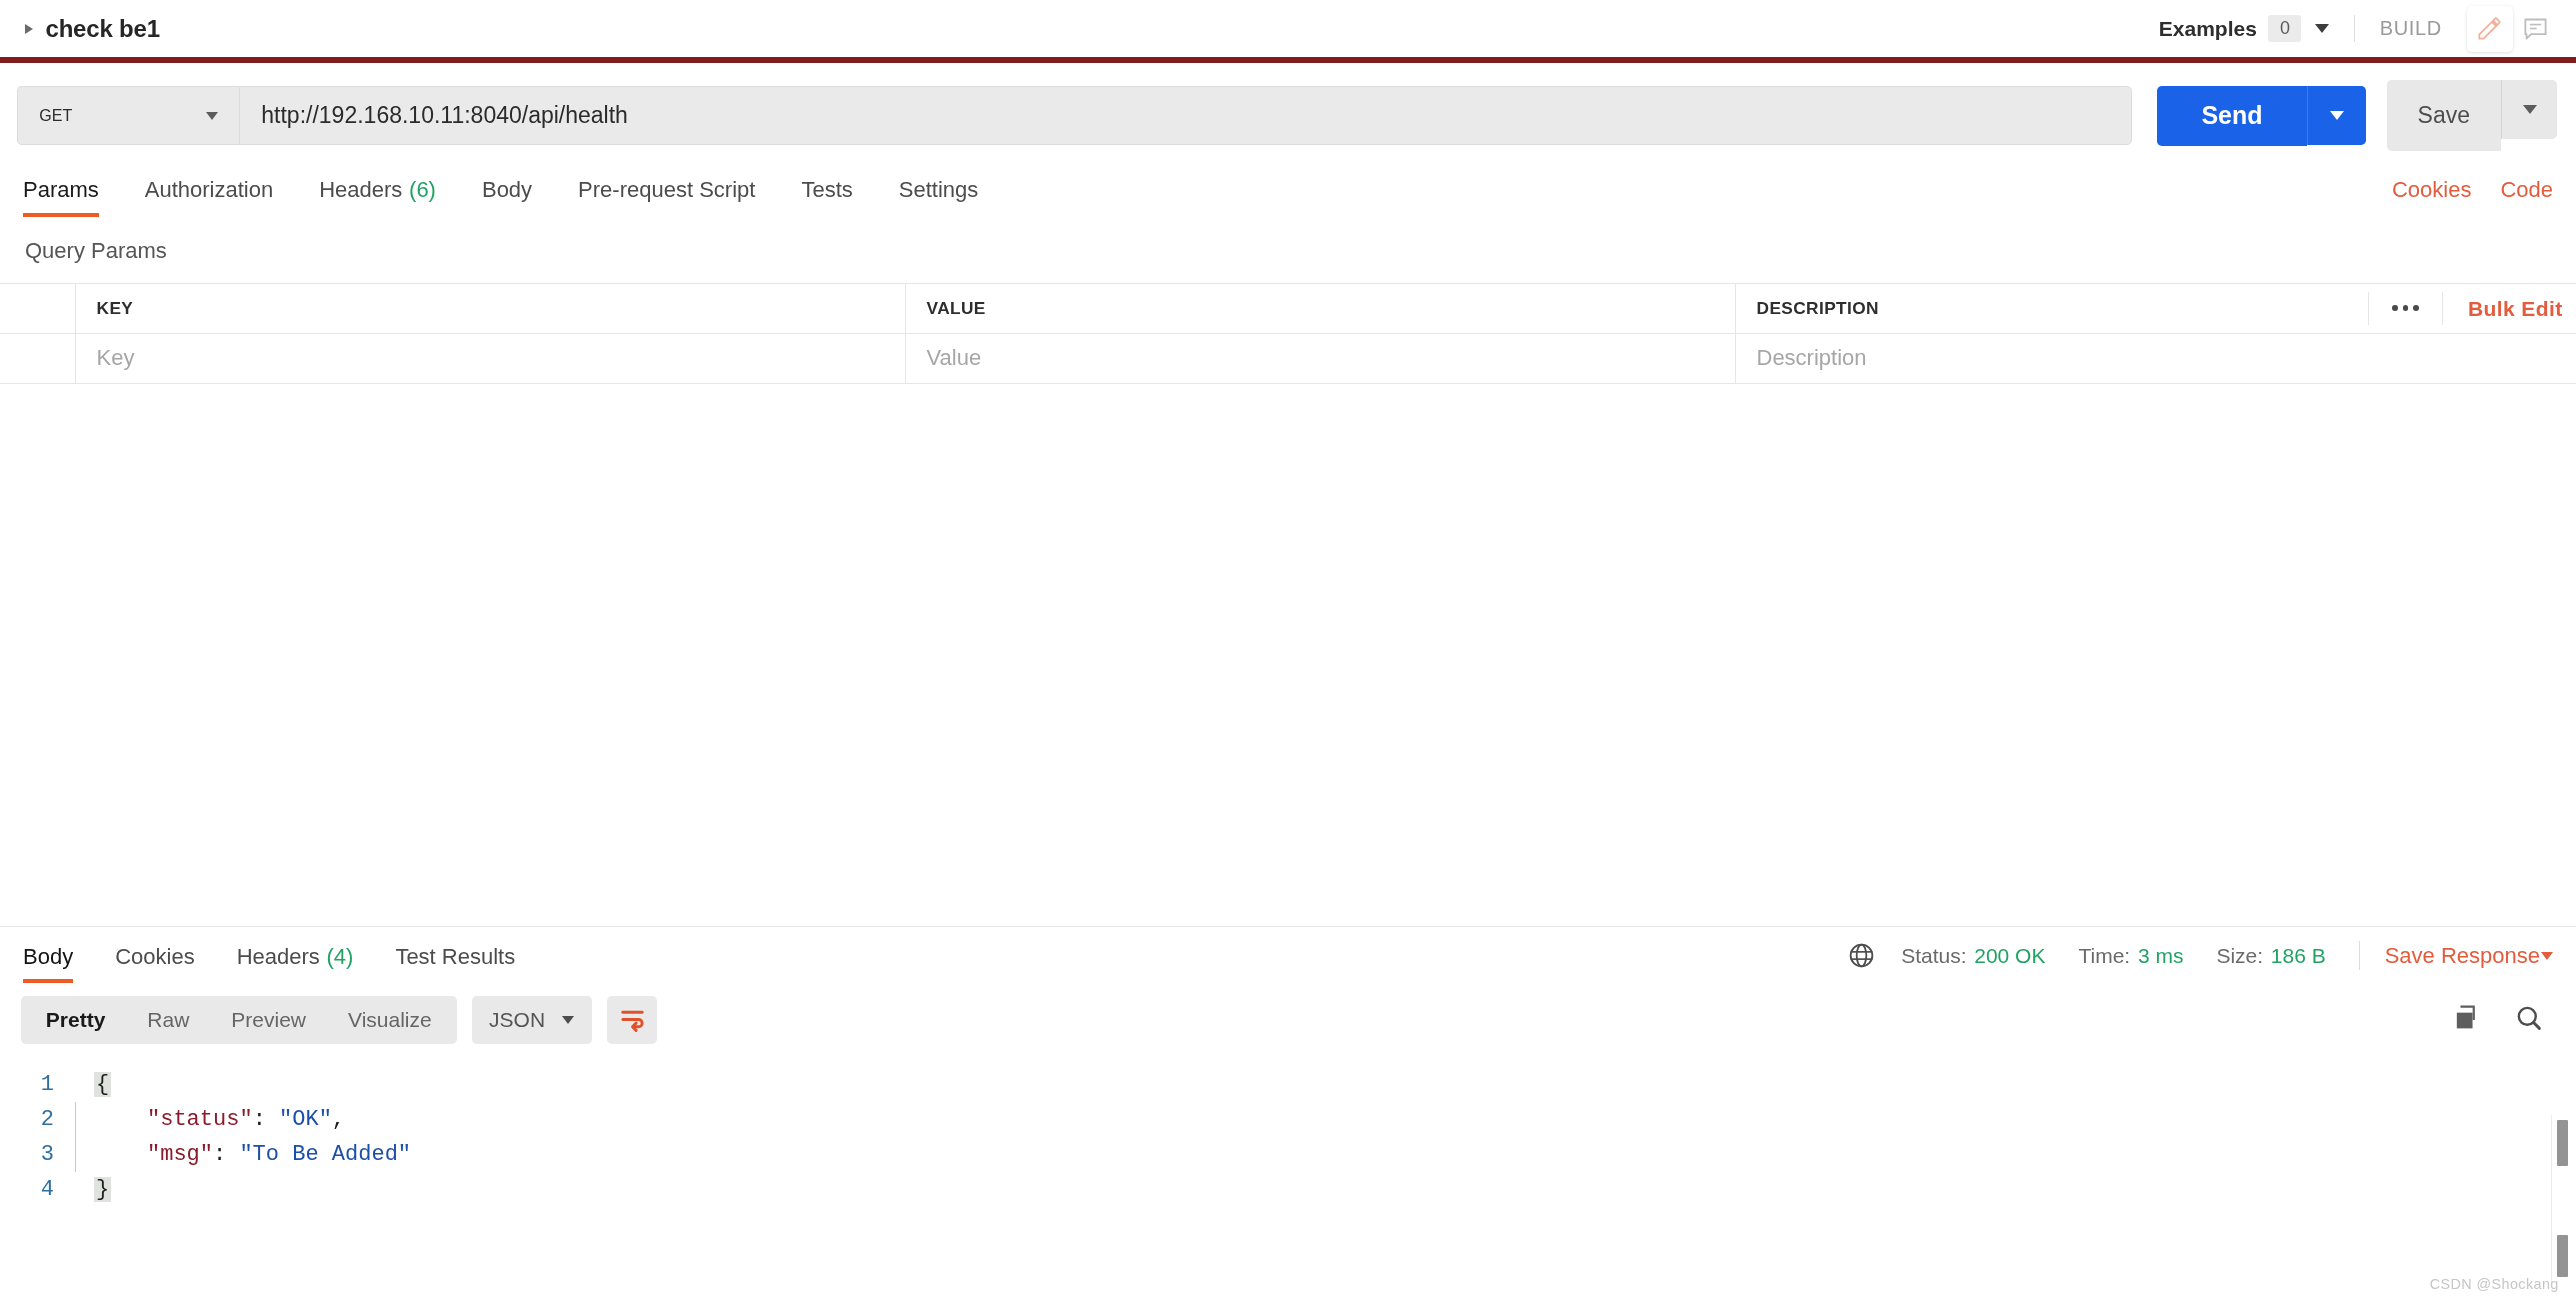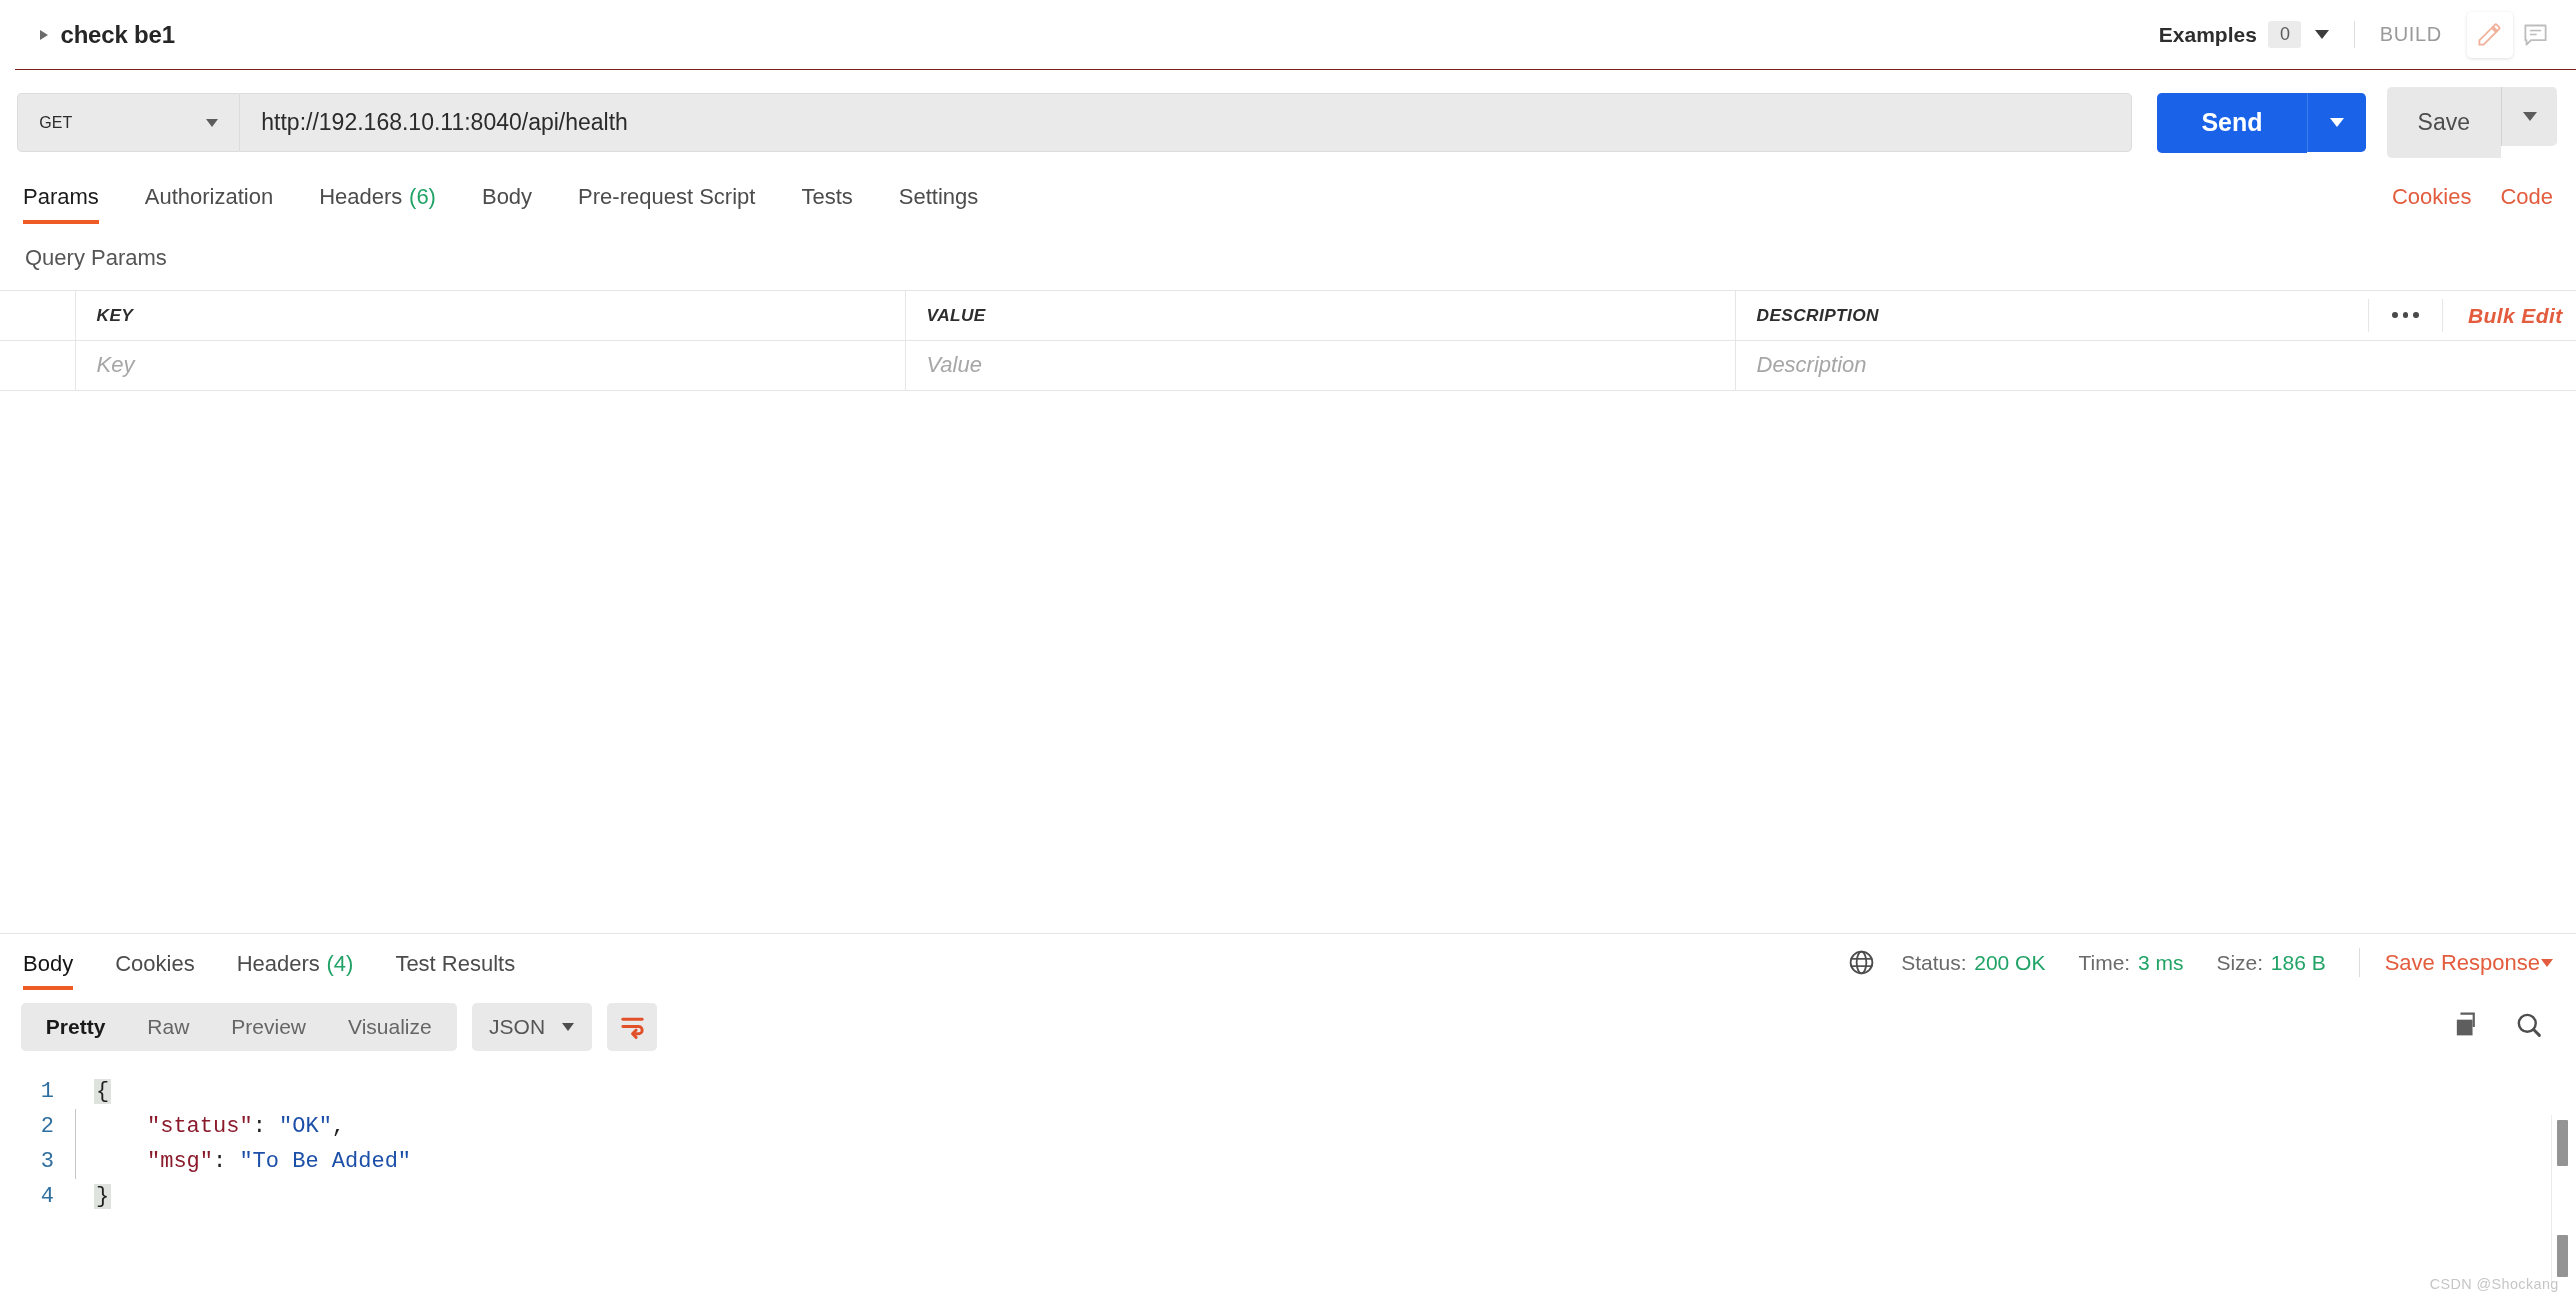--- a/index.html
+++ b/index.html
@@ -6,26 +6,25 @@
   html, body {
     width: 2576px; height: 1302px;
     background: #ffffff;
     font-family: "Liberation Sans", sans-serif;
     overflow: hidden;
   }
   body { position: relative; }
 
   
   .topbar {
-    height: 70px;
+    height: 63px;
     display: flex;
     align-items: center;
-    border-bottom: 1px solid #7f1d1d;
+    border-bottom: 6px solid #7f1d1d;
     padding: 0 17.3px 0 25px;
-    margin-left: 15px;
   }
   .req-name-wrap { display: flex; align-items: center; gap: 12.5px; }
   .disclosure {
     width: 0; height: 0;
     border-left: 8.6px solid #6b6b6b;
     border-top: 5.8px solid transparent;
     border-bottom: 5.8px solid transparent;
     cursor: pointer;
   }
   .req-name {
@@ -218,21 +217,21 @@
   }
 
   
   .qp-title {
     font-size: 22px;
     color: #555555;
     padding: 21px 0 19px 25px;
   }
   .params-table { width: 100%; border-collapse: collapse; }
   .params-table tr { border-top: 1px solid #e6e6e6; border-bottom: 1px solid #e6e6e6; }
-  .params-table td, .params-table th { border-right: 1px solid #e6e6e6; text-align: left; font-style: italic; }
+  .params-table td, .params-table th { border-right: 1px solid #e6e6e6; text-align: left; }
   .col-chk { width: 75px; }
   .col-key { width: 830px; }
   .col-val { width: 830px; }
   .hdr-row th {
     height: 50px;
     font-size: 17.3px;
     font-weight: bold;
     color: #2e2e2e;
     letter-spacing: 0.4px;
     padding-left: 21px;

